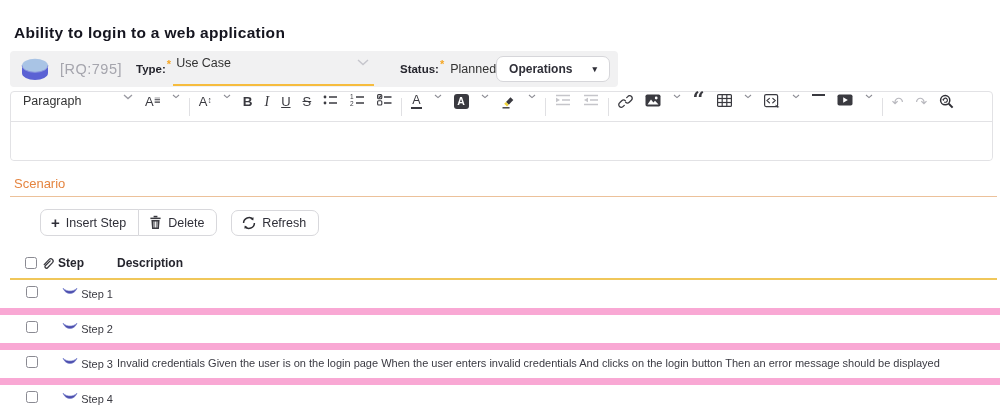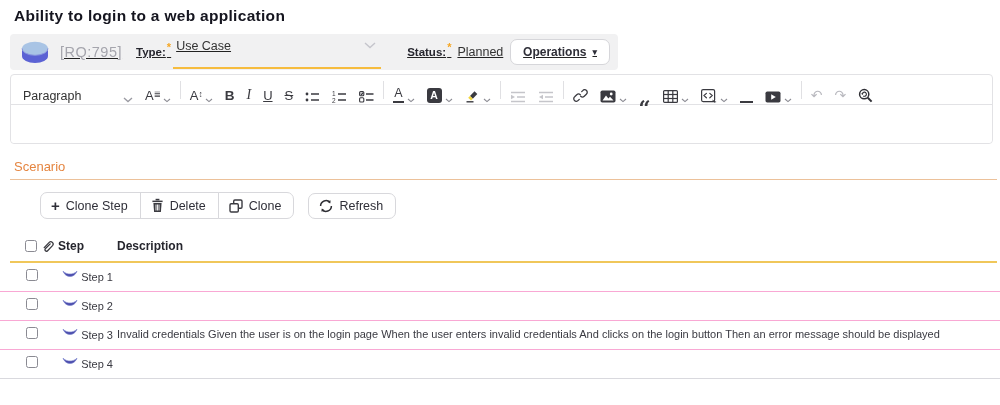--- a/index.html
+++ b/index.html
@@ -1,41 +1,41 @@
 <!DOCTYPE html>
 <html><head>
 <meta charset="utf-8">
 <style>
   * { box-sizing: border-box; margin: 0; padding: 0; }
   html,body { width:1000px; height:405px; background:#fff; overflow:hidden;
               font-family:"Liberation Sans", sans-serif; color:#222; }
 
   .page-title { font-size:15.5px; font-weight:700; color:#15151f; letter-spacing:.3px;
-                padding:7px 0 0 14px; }
+                padding:24px 0 0 14px; }
 
   
   .idbar { margin:9px 0 0 10px; width:608px; height:36px; background:#f1f1f2;
-           border-radius:4px; display:flex; align-items:center; padding:0 8px 0 10px;text-decoration:underline; }
+           border-radius:4px; display:flex; align-items:center; padding:0 8px 0 10px; }
   .disc { flex:0 0 auto; margin-right:10px; display:flex; }
   .rqid { color:#a5a5ad; font-size:14.5px; letter-spacing:.5px; margin-right:14px; white-space:nowrap; }
   .flabel { font-size:11.5px; font-weight:700; color:#26262e; white-space:nowrap; }
   .req { color:#f5a623; font-size:11px; vertical-align:super; line-height:0; margin:0 2px 0 1px; }
   .typefield { display:flex; align-items:center; justify-content:space-between;
                width:208px; border-bottom:2px solid #f6bc3e; padding:3px 5px 14px 3px;
                font-size:12.5px; color:#333; margin-right:26px; }
   .statusval { font-size:12.5px; color:#333; margin:0 0 0 4px; white-space:nowrap; }
   .ops-btn { margin-left:auto; background:#fff; border:1px solid #d6d6da; border-radius:7px;
              padding:5px 12px; font-size:12px; font-weight:700; color:#2f2f38;
-             display:flex; align-items:center; gap:6px; cursor:pointer; white-space:nowrap; }
+             display:flex; align-items:center; gap:20px; cursor:pointer; white-space:nowrap; }
   .caret { font-size:9px; color:#2f2f38; }
 
   
   .editor { margin:4px 0 0 10px; width:983px; border:1px solid #e2e2e5; border-radius:4px; background:#fff; }
   .toolbar { height:29px; display:flex; align-items:center; padding:0 6px; color:#3a3a40; }
-  .tbtn { display:flex; align-items:flex-end; gap:3px; padding:0 6px; height:26px; cursor:pointer;
+  .tbtn { display:flex; align-items:flex-start; gap:12px; padding:0 6px; height:26px; cursor:pointer;
           font-size:13px; white-space:nowrap; }
   .tbtn.disabled { cursor:default; }
   .para { width:122px; justify-content:space-between; font-size:12.5px; color:#333; }
   .sep { width:1px; height:18px; background:#e0e0e3; margin:0 3px; flex:0 0 auto; }
   .glyph-b { font-weight:900; font-size:13.5px; }
   .glyph-i { font-family:"Liberation Serif", serif; font-style:italic; font-size:14px; }
   .glyph-u { text-decoration:underline; font-size:13px; }
   .glyph-s { text-decoration:line-through; font-size:13px; }
   .mini { font-size:8.5px; position:relative; top:-3px; letter-spacing:-1px; }
   .ucolor { border-bottom:2px solid #3a3a40; line-height:1.05; font-size:12.5px; padding:0 1px; }
@@ -62,21 +62,21 @@
   .plus { font-weight:700; font-size:15px; line-height:1; }
 
   
   .trow { display:grid; grid-template-columns:58px 59px 1fr; padding-right:8px; }
   .thead { margin-top:15px; height:24px; align-items:center; font-size:12px; font-weight:700; color:#26262e; }
   .hcell1 { display:flex; align-items:center; gap:4px; padding-left:25px; }
   .gold-rule { margin-left:10px; width:987px; border-top:2px solid #f0c75a; margin-top:3px; }
   .checkbox { width:12px; height:12px; border:1px solid #8a8a92; border-radius:2.5px; background:#fff;
               display:inline-block; cursor:pointer; flex:0 0 auto; }
   .brow { font-size:11px; color:#3a3a42; line-height:15px; padding:6px 20px 6px 0;
-          border-bottom:1px solid #f9a8d4; align-items:flex-start; }
+          border-bottom:7px solid #f9a8d4; align-items:flex-start; }
   .brow:last-child { border-bottom:1px solid #d9d9de; }
   .ccell { align-self:center; padding-left:26px; }
   .scell { display:flex; align-items:flex-start; justify-content:flex-end; gap:3px; padding:1px 4px 0 0; }
   .scell .steplabel { white-space:nowrap; }
   .dcell { text-align:justify; }
 </style>
 </head>
 <body>
 
 <div class="page-title">Ability to login to a web application</div>
@@ -299,42 +299,35 @@
   <div class="econtent"></div>
 </div>
 
 <div class="scn-head">Scenario</div>
 <div class="scn-rule"></div>
 
 <div class="btnrow">
   <div class="btngroup">
     <button class="btn">
       <span class="plus">+</span>
-      <span>Clone Step</span>
+      <span>Insert Step</span>
     </button>
     <button class="btn">
       <svg width="13" height="15" viewBox="0 0 13 15">
           <rect x="4.6" y="0.8" width="3.8" height="1.6" fill="#3a3a40"></rect>
           <rect x="1.4" y="2.6" width="10.2" height="1.5" fill="#3a3a40"></rect>
           <path d="M2.4 5 L10.6 5 L9.9 14 L3.1 14 Z" fill="#3a3a40"></path>
           <g stroke="#fff" stroke-width="0.9">
             <line x1="5" y1="6.5" x2="5" y2="12.5"></line>
             <line x1="6.5" y1="6.5" x2="6.5" y2="12.5"></line>
             <line x1="8" y1="6.5" x2="8" y2="12.5"></line>
           </g>
         </svg>
       <span>Delete</span>
     </button>
-    <button class="btn">
-      <svg width="14" height="14" viewBox="0 0 14 14">
-          <rect x="4.7" y="1" width="8.3" height="8.3" rx="1.2" fill="none" stroke="#3a3a40" stroke-width="1.4"></rect>
-          <rect x="1" y="4.7" width="8.3" height="8.3" rx="1.2" fill="#fff" stroke="#3a3a40" stroke-width="1.4"></rect>
-        </svg>
-      <span>Clone</span>
-    </button>
   </div>
   <button class="btn single">
     <svg width="14" height="14" viewBox="0 0 14 14">
         <g fill="none" stroke="#2f2f35" stroke-width="1.5">
           <path d="M12.4 7 a5.4 5.4 0 0 1 -9.5 3.5"></path>
           <path d="M1.6 7 a5.4 5.4 0 0 1 9.5 -3.5"></path>
         </g>
         <path d="M11.5 1.2 L11.2 4.6 L8.3 2.8 Z" fill="#2f2f35"></path>
         <path d="M2.5 12.8 L2.8 9.4 L5.7 11.2 Z" fill="#2f2f35"></path>
       </svg>

